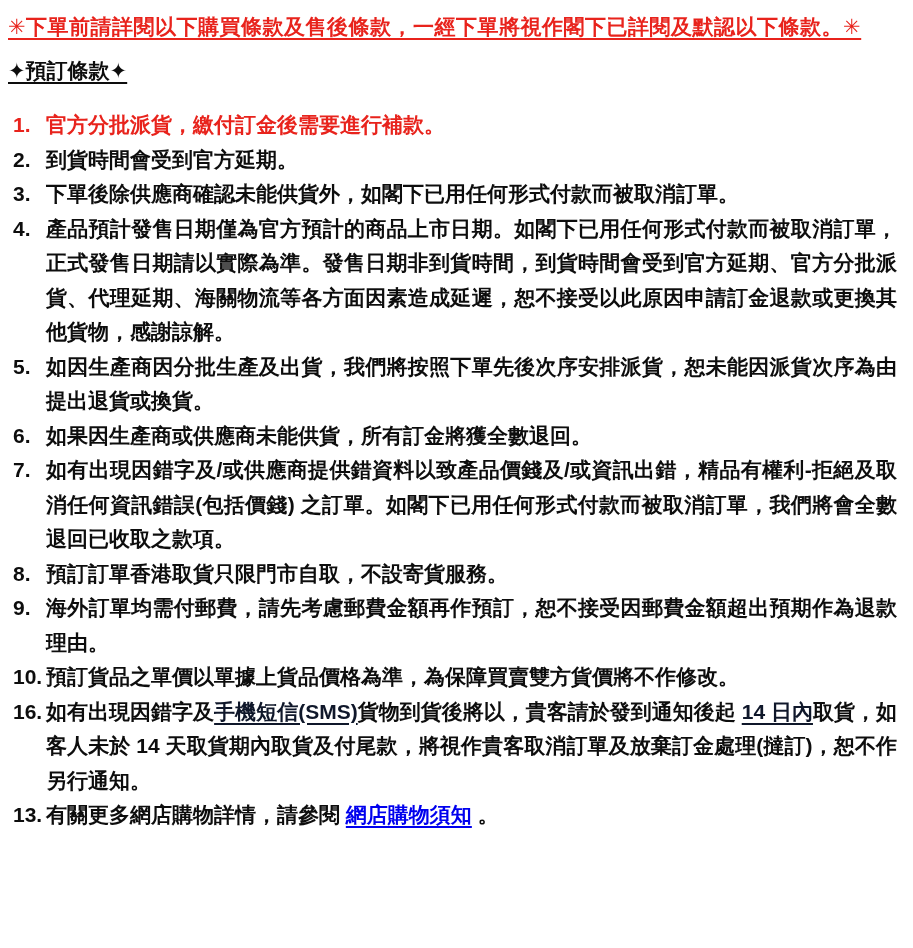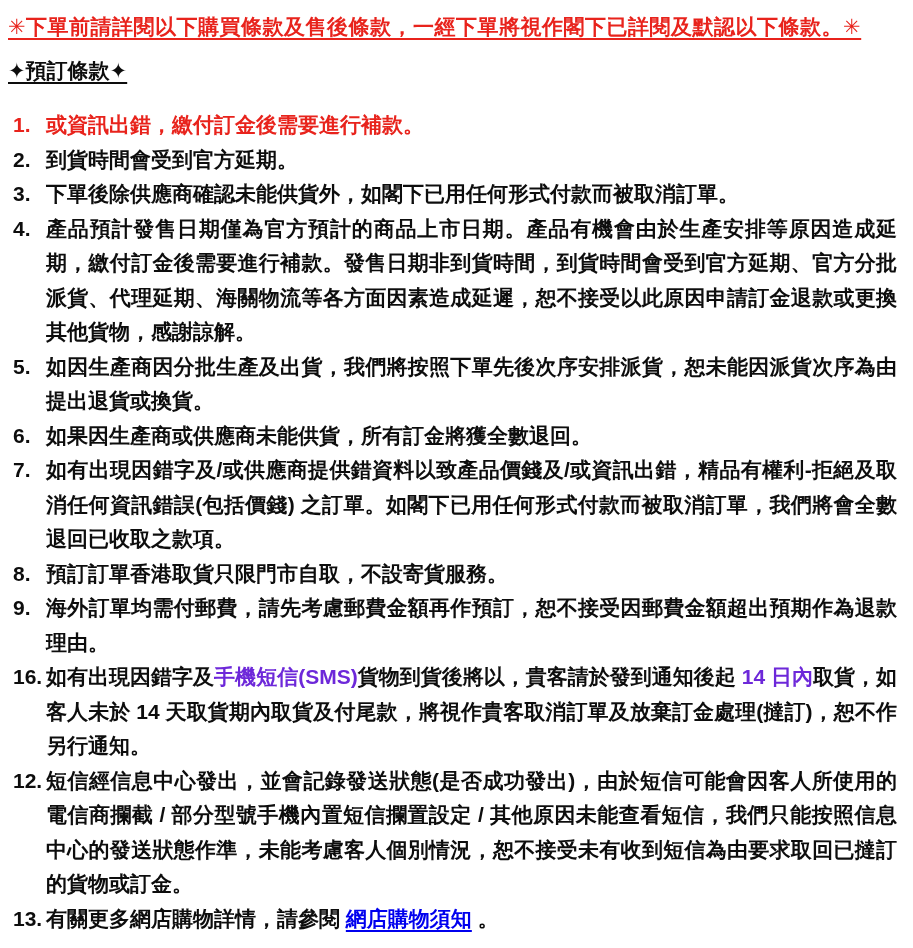--- a/index.html
+++ b/index.html
@@ -43,21 +43,22 @@
     position: absolute;
     left: 5px;
     top: 0;
   }
   .term .term-text {
     text-align: justify;
     text-justify: inter-character;
   }
   .term.red { color: #e8231c; }
   .hl-red {
-    color: #6d28d9;
+    color: #0f172a;
+    text-decoration: underline;
     text-decoration-thickness: 2px;
     text-underline-offset: 4px;
   }
   .link {
     color: #0000ee;
     text-decoration: underline;
     text-decoration-thickness: 2px;
     text-underline-offset: 4px;
     cursor: pointer;
   }
@@ -68,36 +69,36 @@
 <div class="page">
 
   <div class="banner">✳下單前請詳閱以下購買條款及售後條款，一經下單將視作閣下已詳閱及默認以下條款。✳</div>
 
   <div class="section-heading">✦預訂條款✦</div>
 
   <div class="terms">
 
     <div class="term red">
       <span class="num">1.</span>
-      <div class="term-text">或資訊出錯，繳付訂金後需要進行補款。</div>
+      <div class="term-text">官方分批派貨，繳付訂金後需要進行補款。</div>
     </div>
 
     <div class="term">
       <span class="num">2.</span>
       <div class="term-text">到貨時間會受到官方延期。</div>
     </div>
 
     <div class="term">
       <span class="num">3.</span>
       <div class="term-text">下單後除供應商確認未能供貨外，如閣下已用任何形式付款而被取消訂單。</div>
     </div>
 
     <div class="term">
       <span class="num">4.</span>
-      <div class="term-text">產品預計發售日期僅為官方預計的商品上市日期。產品有機會由於生產安排等原因造成延期，繳付訂金後需要進行補款。發售日期非到貨時間，到貨時間會受到官方延期、官方分批派貨、代理延期、海關物流等各方面因素造成延遲，恕不接受以此原因申請訂金退款或更換其他貨物，感謝諒解。</div>
+      <div class="term-text">產品預計發售日期僅為官方預計的商品上市日期。如閣下已用任何形式付款而被取消訂單，正式發售日期請以實際為準。發售日期非到貨時間，到貨時間會受到官方延期、官方分批派貨、代理延期、海關物流等各方面因素造成延遲，恕不接受以此原因申請訂金退款或更換其他貨物，感謝諒解。</div>
     </div>
 
     <div class="term">
       <span class="num">5.</span>
       <div class="term-text">如因生產商因分批生產及出貨，我們將按照下單先後次序安排派貨，恕未能因派貨次序為由提出退貨或換貨。</div>
     </div>
 
     <div class="term">
       <span class="num">6.</span>
       <div class="term-text">如果因生產商或供應商未能供貨，所有訂金將獲全數退回。</div>
@@ -111,30 +112,30 @@
     <div class="term">
       <span class="num">8.</span>
       <div class="term-text">預訂訂單香港取貨只限門市自取，不設寄貨服務。</div>
     </div>
 
     <div class="term">
       <span class="num">9.</span>
       <div class="term-text">海外訂單均需付郵費，請先考慮郵費金額再作預訂，恕不接受因郵費金額超出預期作為退款理由。</div>
     </div>
 
+    <div class="term">
+      <span class="num">10.</span>
+      <div class="term-text">預訂貨品之單價以單據上貨品價格為準，為保障買賣雙方貨價將不作修改。</div>
+    </div>
 
     <div class="term">
       <span class="num">16.</span>
       <div class="term-text"><span>如有出現因錯字及</span><span class="hl-red">手機短信(SMS)</span><span>貨物到貨後將以，貴客請於發到通知後起 </span><span class="hl-red">14 日內</span><span>取貨，如客人未於 14 天取貨期內取貨及付尾款，將視作貴客取消訂單及放棄訂金處理(撻訂)，恕不作另行通知。</span></div>
     </div>
 
-    <div class="term">
-      <span class="num">12.</span>
-      <div class="term-text">短信經信息中心發出，並會記錄發送狀態(是否成功發出)，由於短信可能會因客人所使用的電信商攔截 / 部分型號手機內置短信攔置設定 / 其他原因未能查看短信，我們只能按照信息中心的發送狀態作準，未能考慮客人個別情況，恕不接受未有收到短信為由要求取回已撻訂的貨物或訂金。</div>
-    </div>
 
     <div class="term">
       <span class="num">13.</span>
       <div class="term-text"><span>有關更多網店購物詳情，請參閱 </span><a class="link">網店購物須知</a><span> 。</span></div>
     </div>
 
   </div>
 </div>
 
 </body></html>

